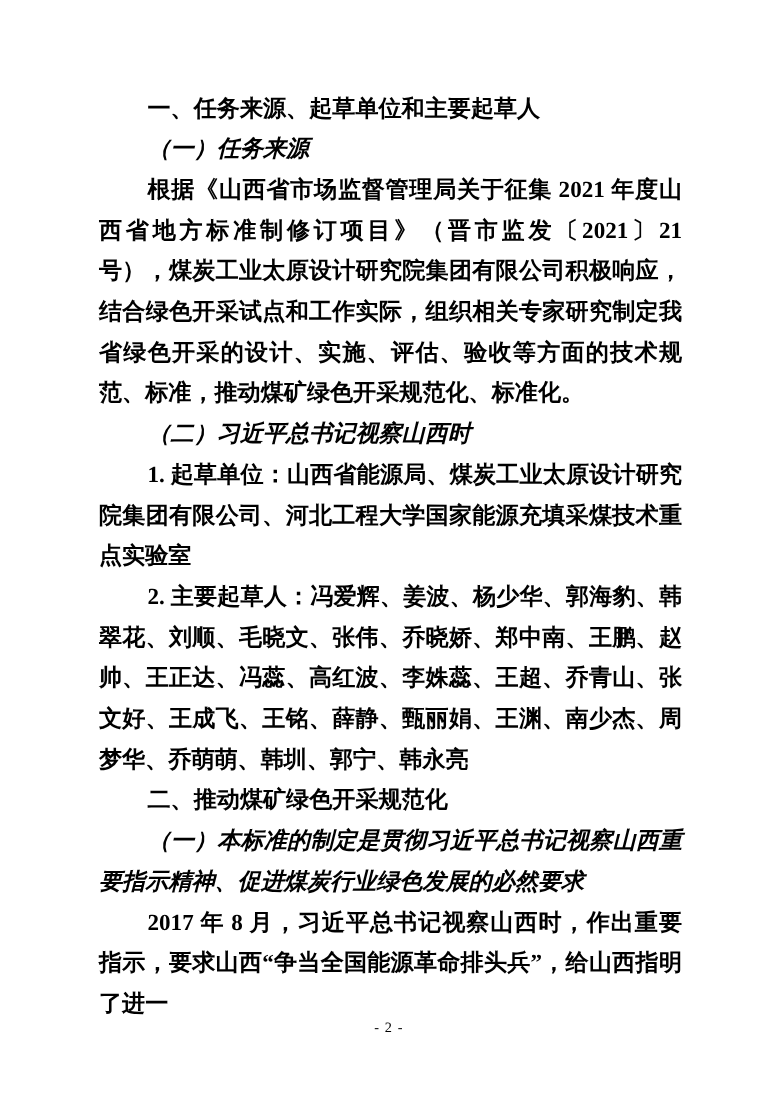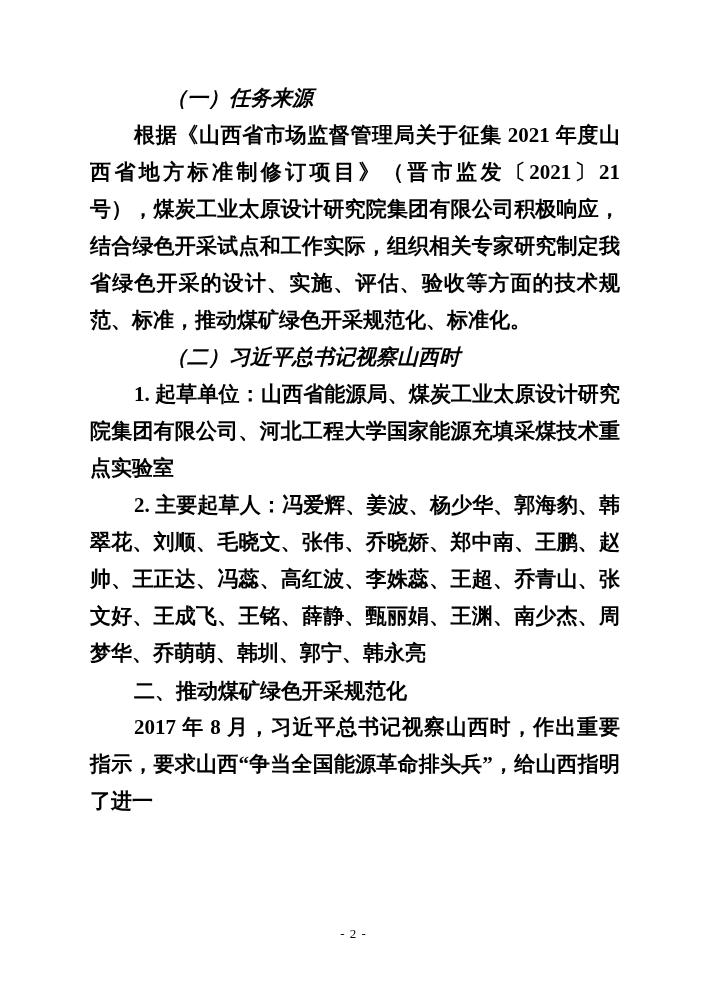--- a/index.html
+++ b/index.html
@@ -32,21 +32,20 @@
   }
   .heading1 {
     font-family: "Liberation Sans", "DejaVu Sans", sans-serif;
     font-weight: bold;
     text-align: left;
   }
   .heading2 {
     font-family: "Liberation Serif", "DejaVu Serif", serif;
     font-weight: bold;
     font-style: italic;
-    margin-left: 32px;
   }
   .paragraph {
     font-family: "Liberation Serif", "DejaVu Serif", serif;
     font-weight: bold;
   }
   .page-footer {
     position: absolute;
     left: 0;
     bottom: 58px;
     width: 100%;
@@ -55,22 +54,24 @@
     font-size: 13px;
     color: #000000;
     letter-spacing: 1px;
   }
 </style>
 </head>
 <body>
 
 <div class="page">
   <div class="content">
+    <div class="block heading1">一、任务来源、起草单位和主要起草人</div>
     <div class="block heading2">（一）任务来源</div>
     <div class="block paragraph">根据《山西省市场监督管理局关于征集 2021 年度山西省地方标准制修订项目》（晋市监发〔2021〕21 号），煤炭工业太原设计研究院集团有限公司积极响应，结合绿色开采试点和工作实际，组织相关专家研究制定我省绿色开采的设计、实施、评估、验收等方面的技术规范、标准，推动煤矿绿色开采规范化、标准化。</div>
     <div class="block heading2">（二）习近平总书记视察山西时</div>
     <div class="block paragraph">1. 起草单位：山西省能源局、煤炭工业太原设计研究院集团有限公司、河北工程大学国家能源充填采煤技术重点实验室</div>
     <div class="block paragraph">2. 主要起草人：冯爱辉、姜波、杨少华、郭海豹、韩翠花、刘顺、毛晓文、张伟、乔晓娇、郑中南、王鹏、赵帅、王正达、冯蕊、高红波、李姝蕊、王超、乔青山、张文好、王成飞、王铭、薛静、甄丽娟、王渊、南少杰、周梦华、乔萌萌、韩圳、郭宁、韩永亮</div>
     <div class="block heading1">二、推动煤矿绿色开采规范化</div>
+    <div class="block heading2">（一）本标准的制定是贯彻习近平总书记视察山西重要指示精神、促进煤炭行业绿色发展的必然要求</div>
     <div class="block paragraph">2017 年 8 月，习近平总书记视察山西时，作出重要指示，要求山西“争当全国能源革命排头兵”，给山西指明了进一</div>
   </div>
   <div class="page-footer">- 2 -</div>
 </div>
 
 </body></html>

